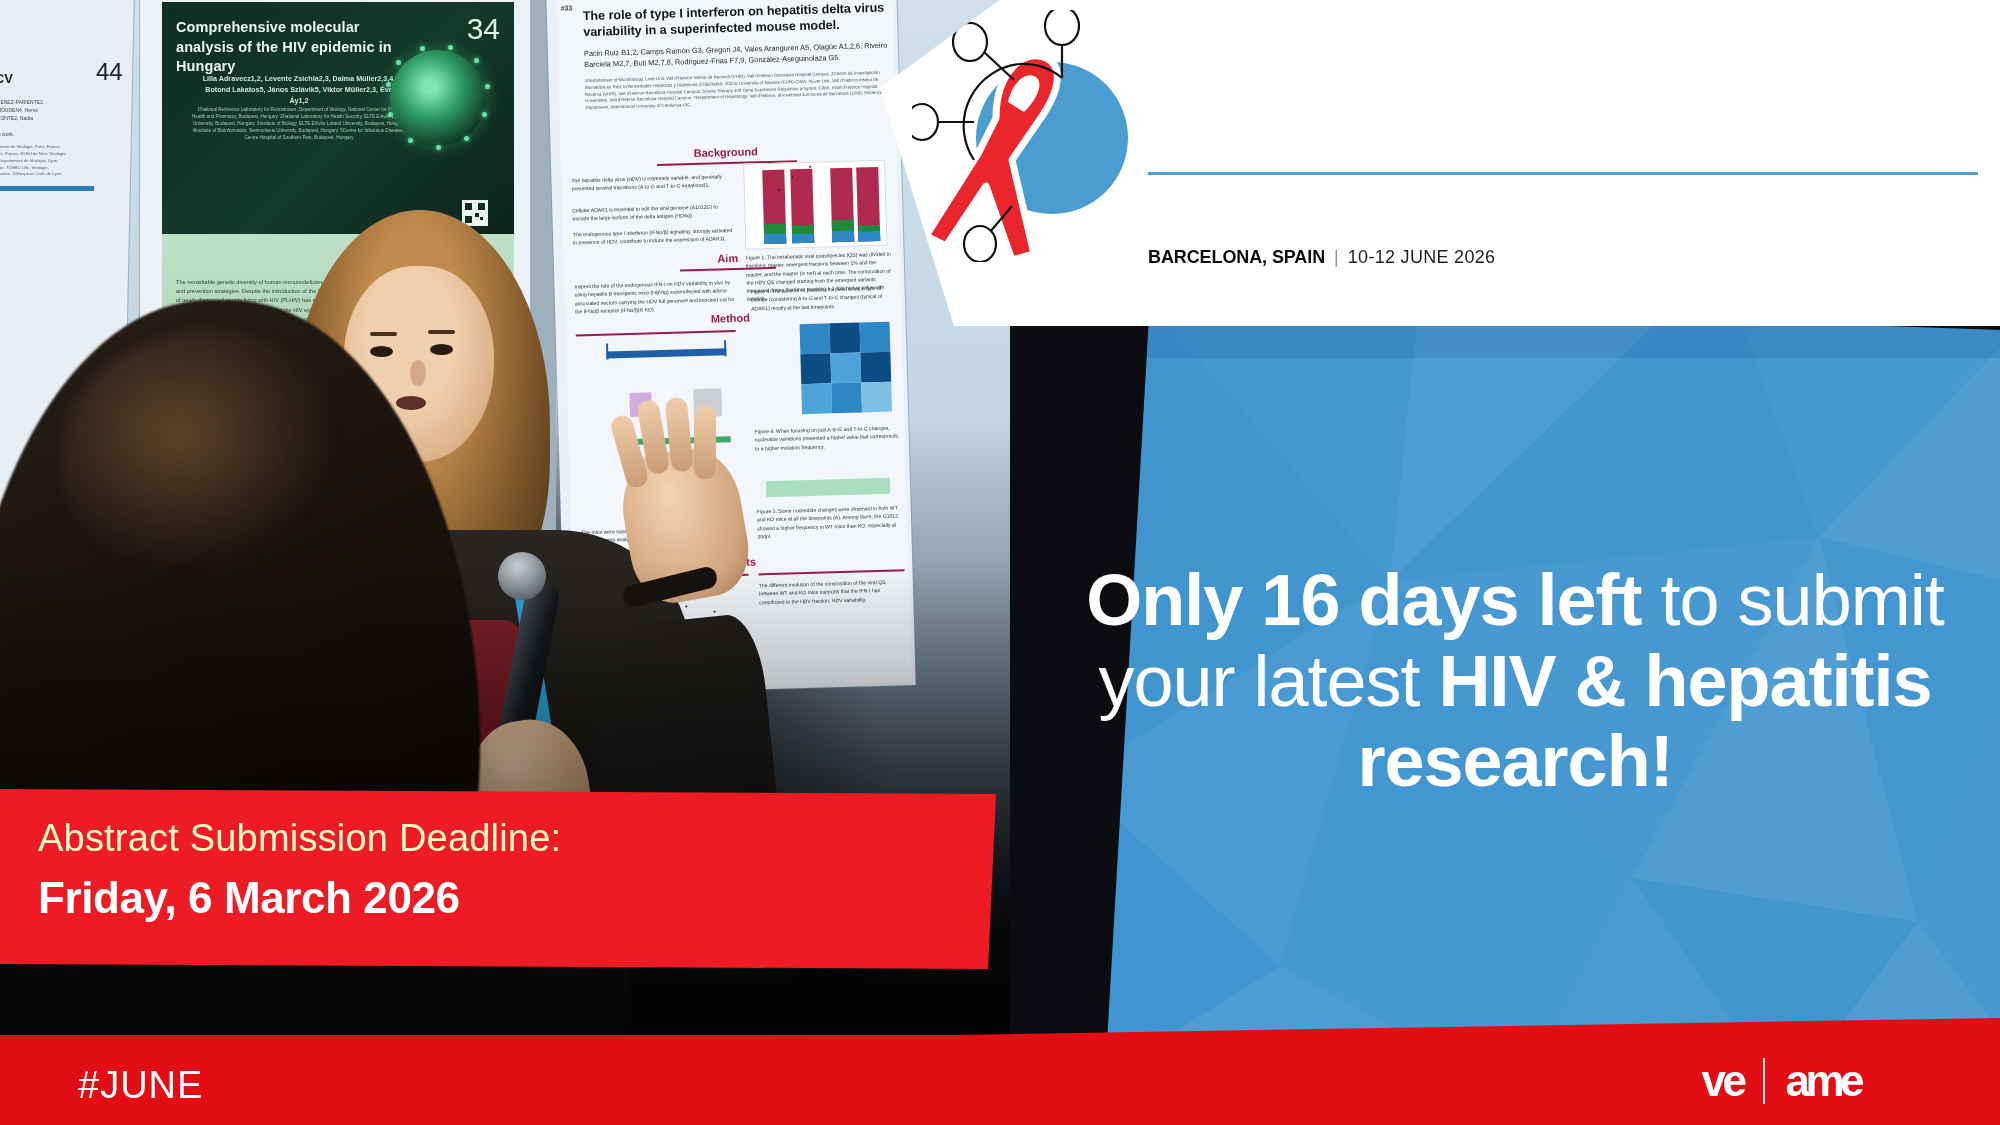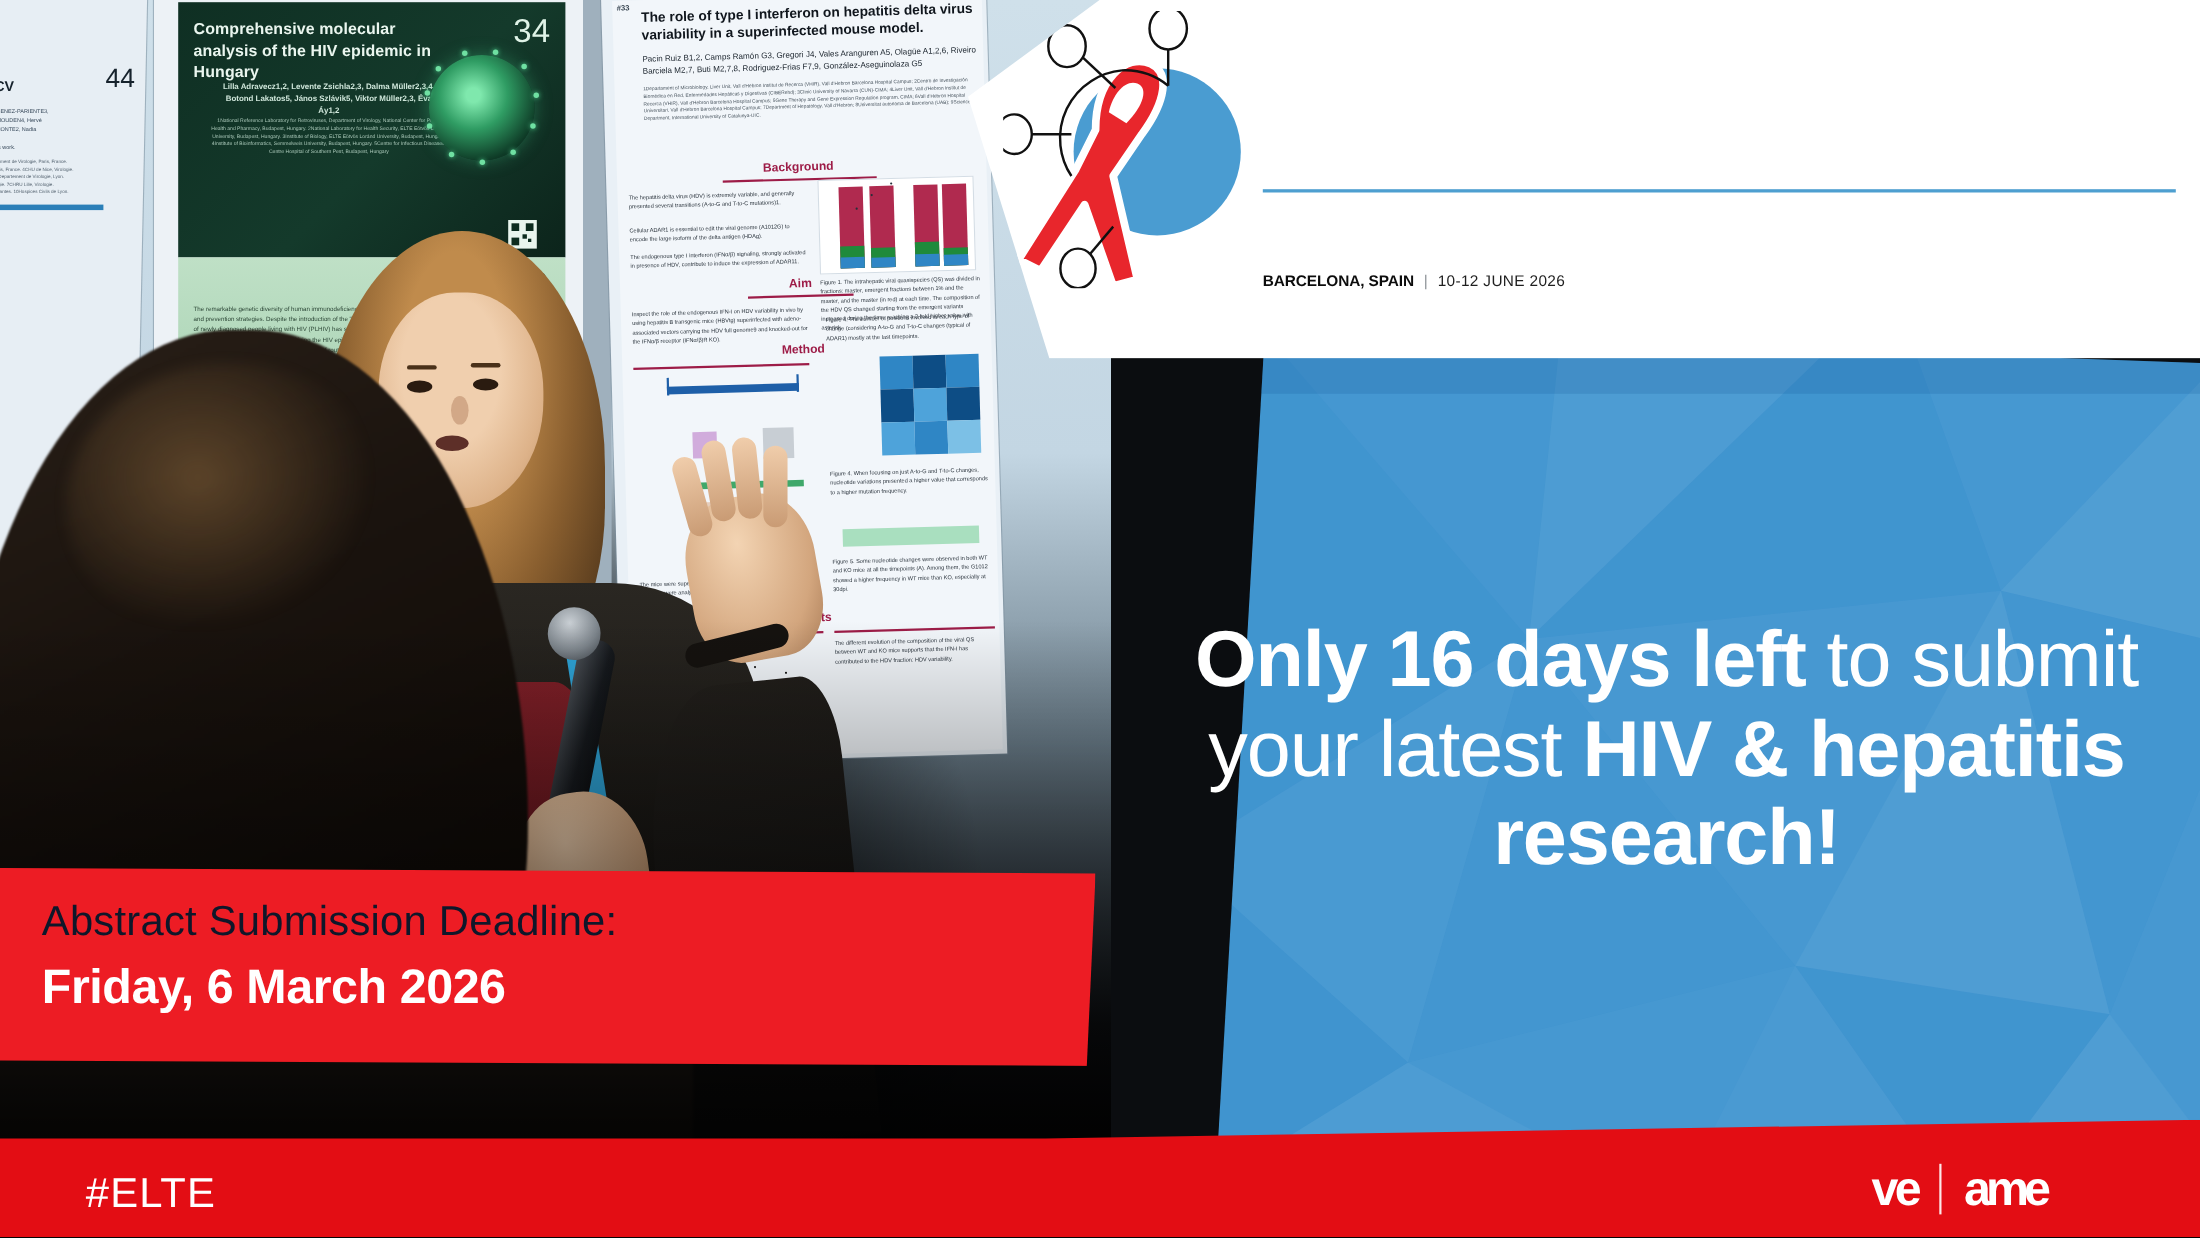--- a/index.html
+++ b/index.html
@@ -124,21 +124,21 @@
   }
   .mark{position:absolute;left:32px;top:14px;width:226px;height:252px;}
   .mark svg{width:100%;height:100%;display:block;}
 
   .logo-text{position:absolute;left:268px;top:36px;width:830px;}
   .l1{font-size:41px;font-weight:800;letter-spacing:-.4px;color:#101010;line-height:1;white-space:nowrap;}
   .l2{font-size:53px;font-weight:800;letter-spacing:-1.2px;color:#0b0b0b;line-height:1;margin-top:4px;white-space:nowrap;}
   .year{position:absolute;right:2px;top:-2px;font-size:96px;font-weight:300;letter-spacing:-4px;color:#0b0b0b;line-height:1;}
   .rule{position:absolute;left:268px;top:176px;width:830px;height:3px;background:#4e9fd0;}
   .l3{position:absolute;left:268px;top:194px;font-size:25.5px;font-weight:400;letter-spacing:.25px;color:#1a1a1a;white-space:nowrap;}
-  .l4{position:absolute;left:268px;top:252px;font-size:14px;line-height:1;white-space:nowrap;}
+  .l4{position:absolute;left:268px;top:252px;font-size:18px;line-height:1;white-space:nowrap;}
   .l4 b{font-weight:800;color:#0c0c0c;letter-spacing:-.1px;}
   .l4 span.sep{color:#8e9398;font-weight:300;margin:0 9px;}
   .l4 span.dates{font-weight:400;color:#1f1f1f;letter-spacing:.3px;}
 
   
   .blue-panel{
     position:absolute;left:1000px;top:300px;width:1000px;height:760px;
     background:#3d93cf;overflow:hidden;
     clip-path:polygon(150px 0, 1000px 30px, 1000px 760px, 106px 760px);
   }
@@ -152,21 +152,21 @@
     font-weight:400;letter-spacing:-1px;
   }
   .headline b{font-weight:800;}
 
   
   .deadline{
     position:absolute;left:-14px;top:789px;width:1010px;height:180px;
     background:#ed1c24;
     clip-path:polygon(0 0, 1010px 5px, 1002px 180px, 0 175px);
   }
-  .dl-1{position:absolute;left:52px;top:28px;color:#0f172a;font-size:38px;font-weight:300;letter-spacing:.2px;}
+  .dl-1{position:absolute;left:52px;top:28px;color:#fef9c3;font-size:38px;font-weight:300;letter-spacing:.2px;}
   .dl-2{position:absolute;left:52px;top:84px;color:#fff;font-size:44px;font-weight:800;letter-spacing:-.4px;}
 
   
   .bottombar{
     position:absolute;left:0;top:1018px;width:2000px;height:107px;background:#e30d14;
     clip-path:polygon(0 17px, 950px 17px, 2000px 0, 2000px 107px, 0 107px);
   }
   .tag{position:absolute;left:78px;top:46px;color:#fff;font-size:38px;font-weight:300;letter-spacing:1px;}
   .logos{position:absolute;right:140px;top:40px;display:flex;align-items:center;gap:20px;}
   .ve{color:#fff;font-size:44px;font-weight:800;letter-spacing:-3.5px;line-height:1;}
@@ -447,21 +447,21 @@
       <b>BARCELONA, SPAIN</b><span class="sep">|</span><span class="dates">10-12 JUNE 2026</span>
     </div>
   </div>
 
   <div class="deadline">
     <div class="dl-1">Abstract Submission Deadline:</div>
     <div class="dl-2">Friday, 6 March 2026</div>
   </div>
 
   <div class="bottombar">
-    <div class="tag">#ELTE</div>
+    <div class="tag">#JUNE</div>
     <div class="logos">
       <div class="ve">ve</div>
       <div class="divider"></div>
       <div class="ame">ame</div>
     </div>
   </div>
 
 </div>
 
 </body></html>

